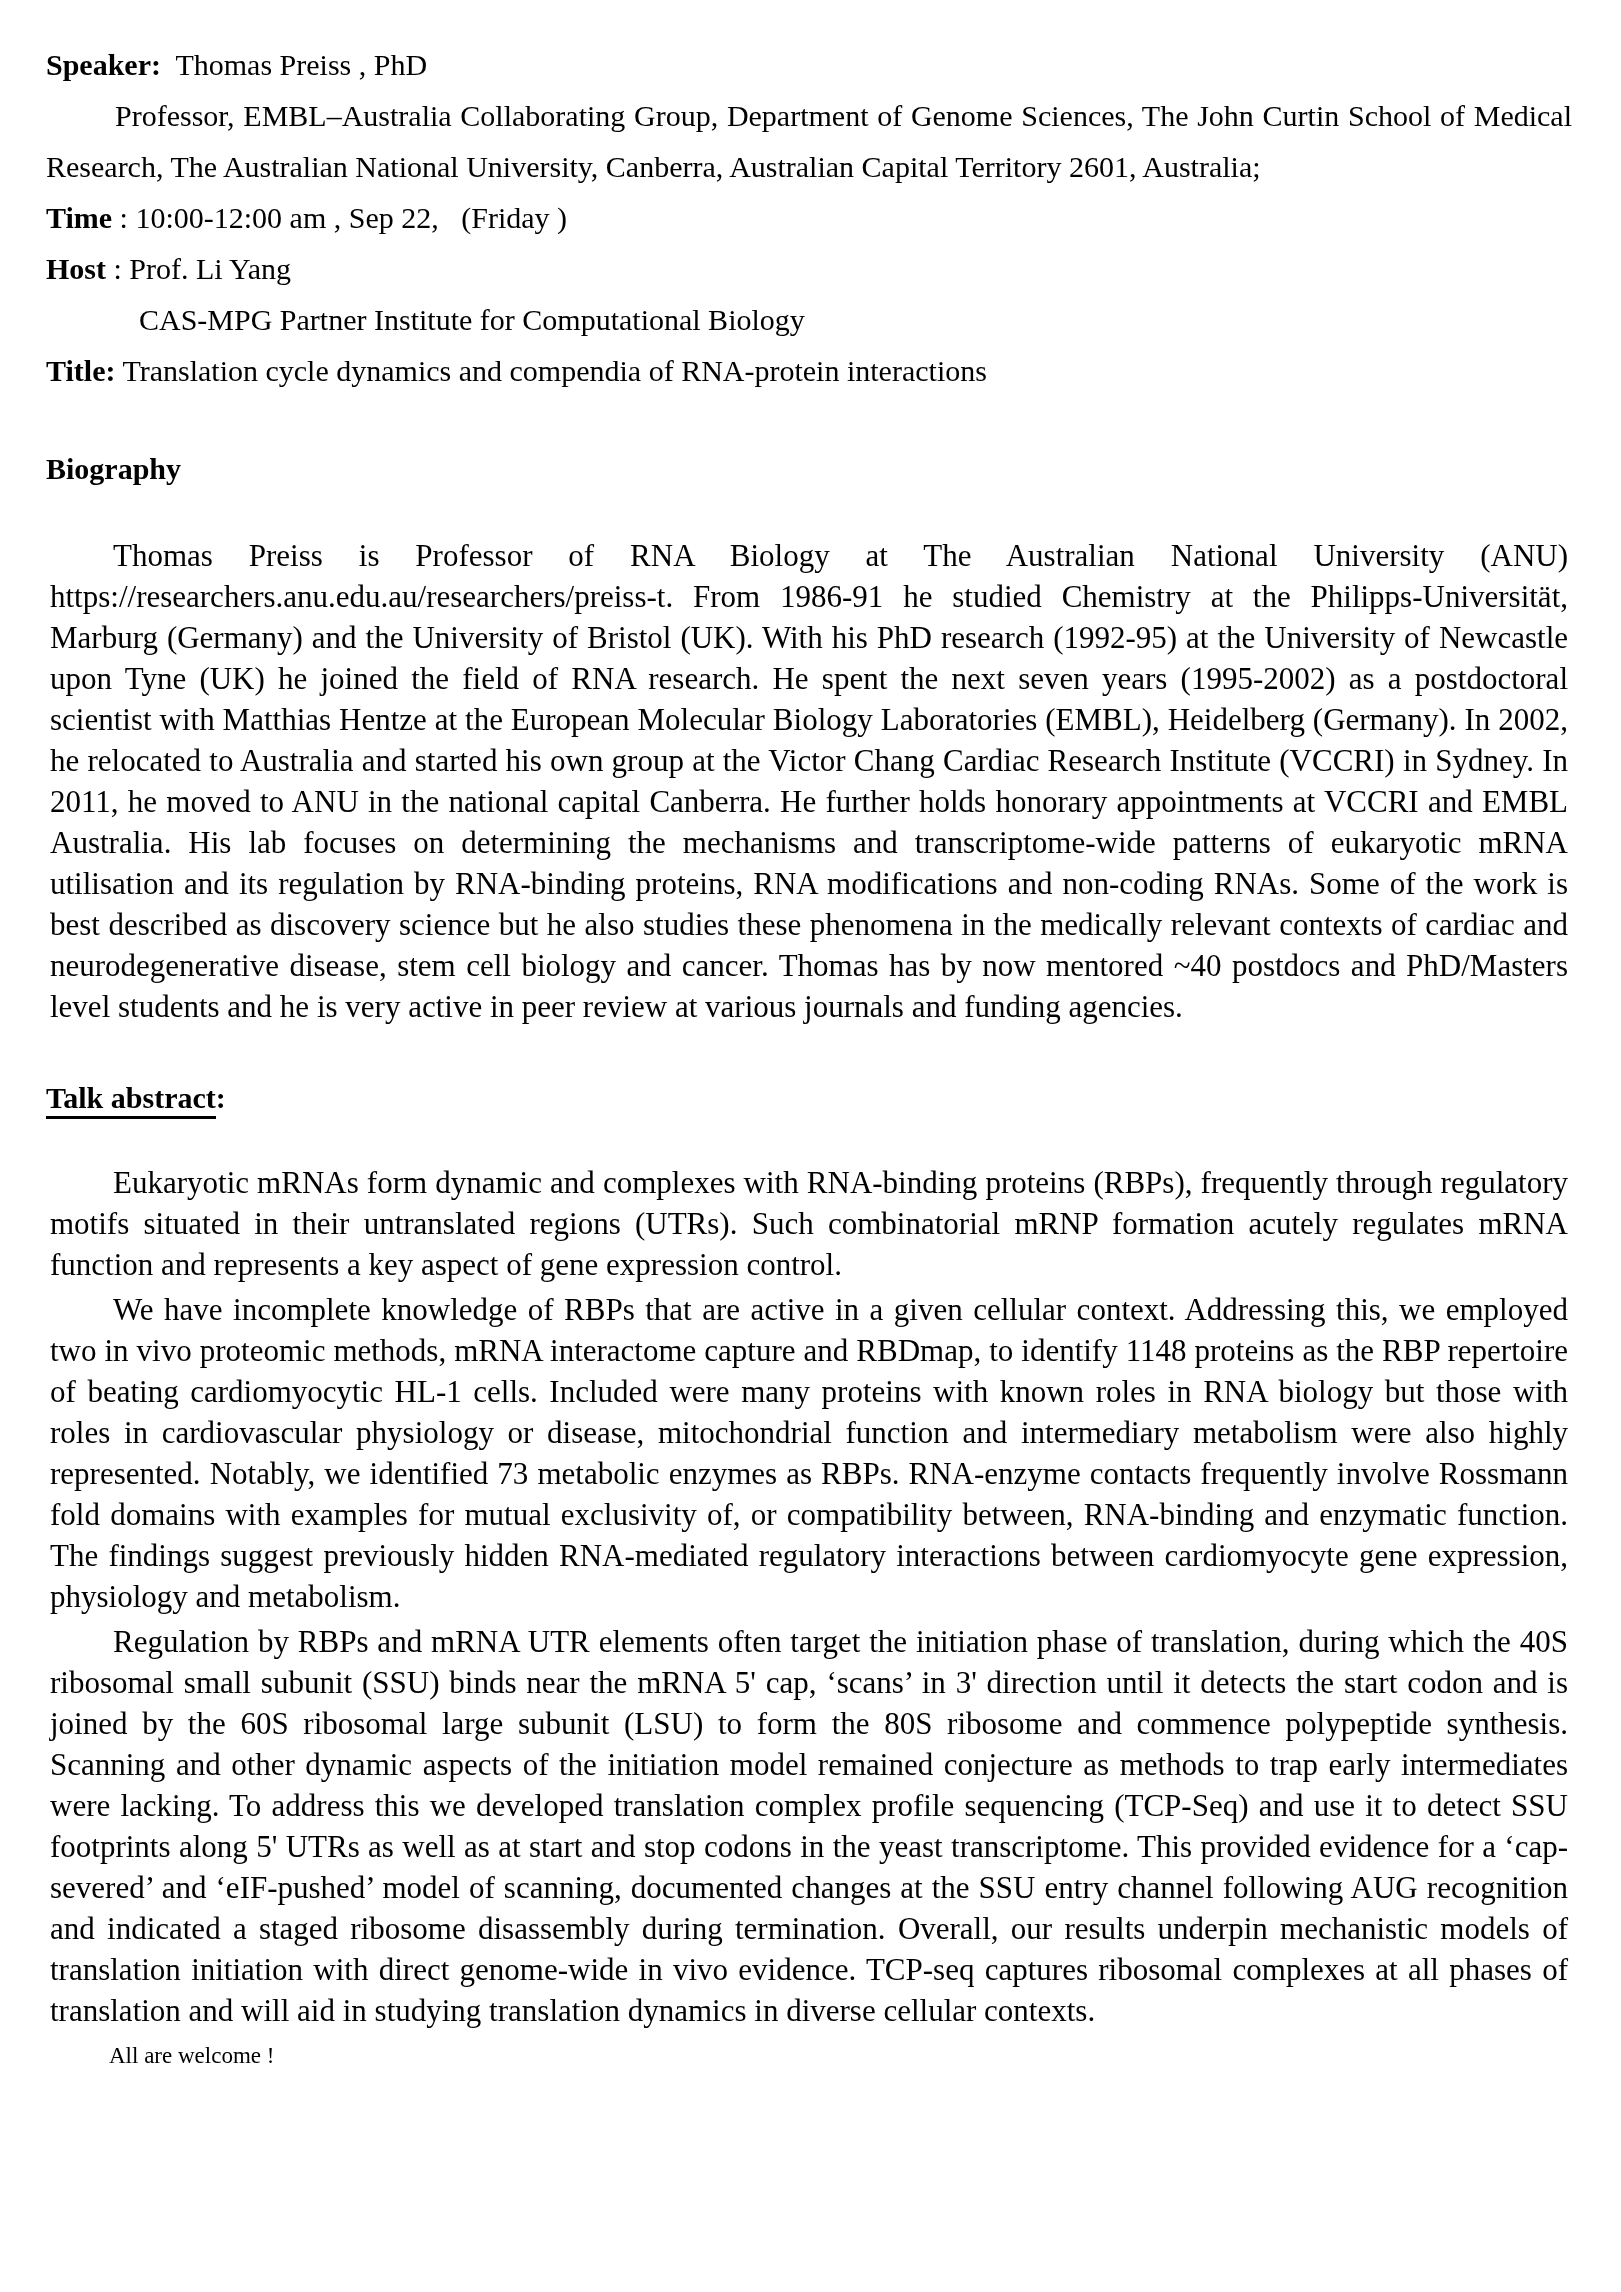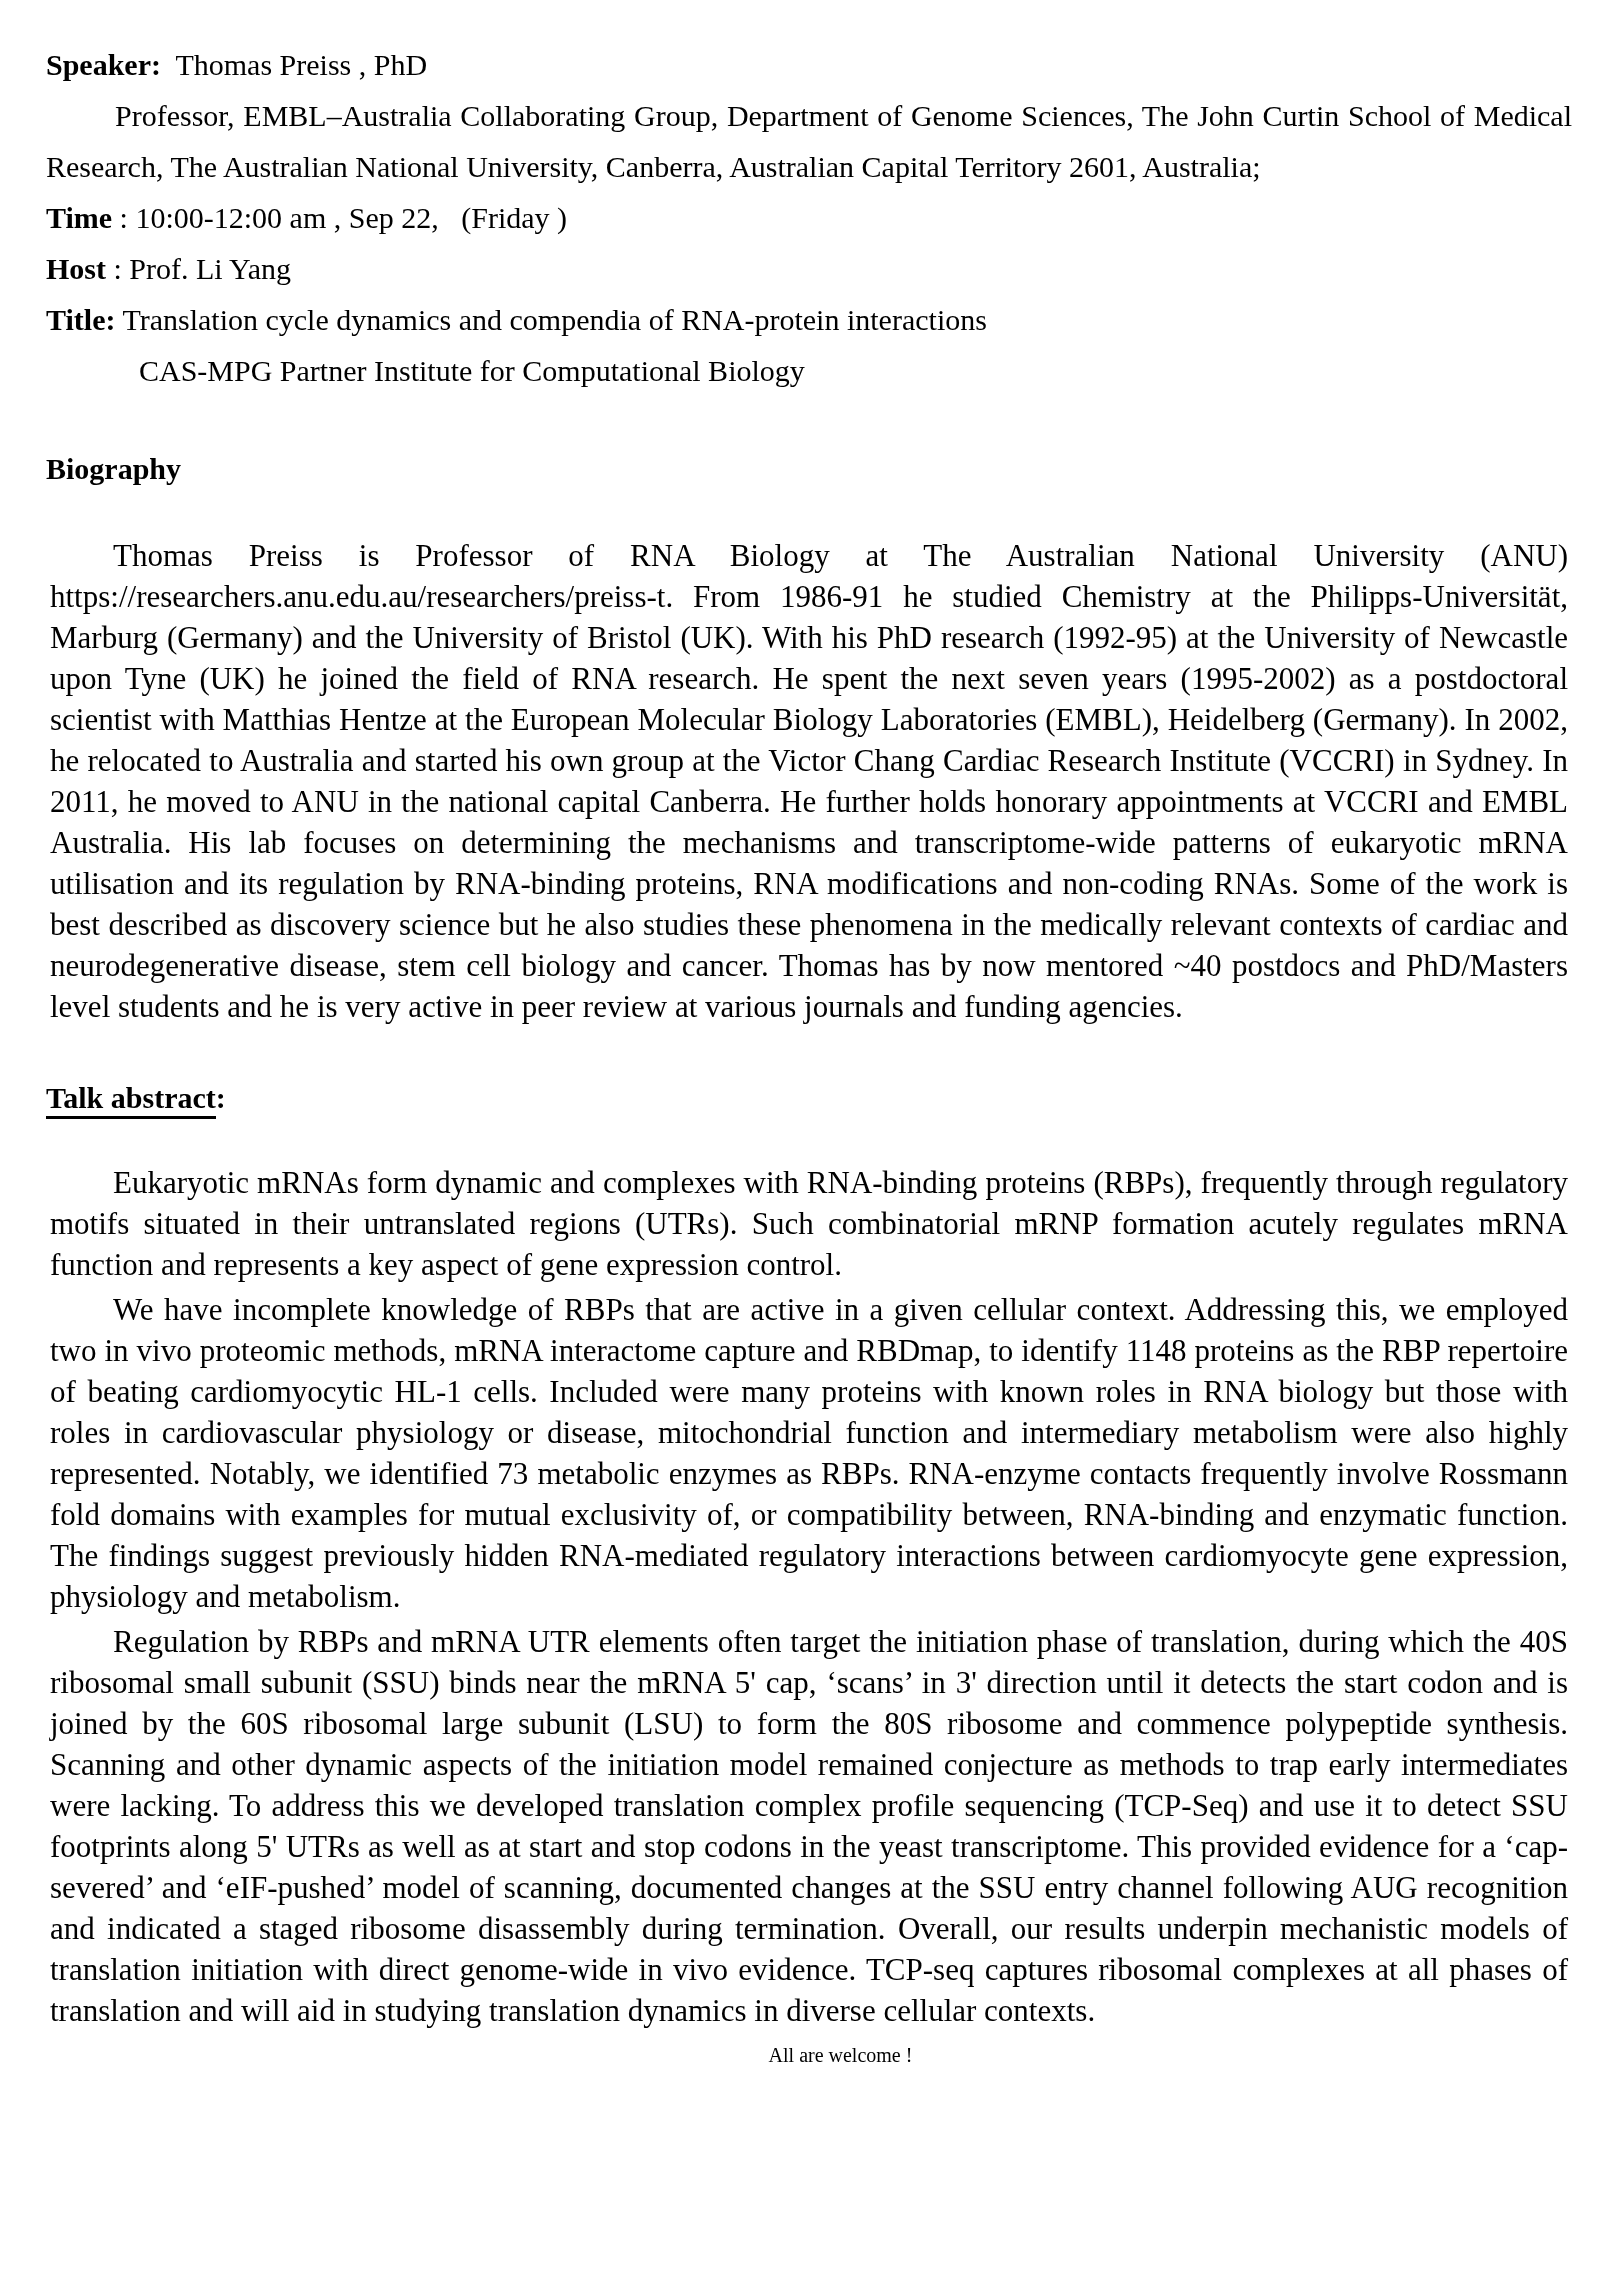--- a/index.html
+++ b/index.html
@@ -48,45 +48,44 @@
     margin: 4px;
     font-size: 31px;
     line-height: 41px;
     text-align: justify;
     text-indent: 63px;
   }
   .bio-para   { margin-top: 41px; }
   .first-abs  { margin-top: 39px; }
   .closing {
     margin: 0;
-    font-size: 20px;
+    font-size: 23px;
     line-height: 41px;
     text-indent: 63px;
-    text-align: center;
   }
 </style>
 </head>
 <body>
 
 <div class="page">
 
   <div>
     <p class="hline"><span class="lbl">Speaker:</span><span>  Thomas Preiss , PhD</span></p>
 
     <p class="hline aff">Professor, EMBL–Australia Collaborating Group, Department of Genome Sciences, The John Curtin School of Medical Research, The Australian National University, Canberra, Australian Capital Territory 2601, Australia;</p>
 
 
     <p class="hline"><span class="lbl">Time</span><span> : 10:00-12:00 am , Sep 22,   (Friday )</span></p>
 
 
     <p class="hline"><span class="lbl">Host</span><span> : Prof. Li Yang</span></p>
 
+    <p class="hline org-line">CAS-MPG Partner Institute for Computational Biology</p>
+
     <p class="hline"><span class="lbl">Title:</span><span> Translation cycle dynamics and compendia of RNA-protein interactions</span></p>
-
-    <p class="hline org-line">CAS-MPG Partner Institute for Computational Biology</p>
   </div>
 
   <p class="heading">Biography</p>
 
   <p class="para bio-para">Thomas Preiss is Professor of RNA Biology at The Australian National University (ANU) https://researchers.anu.edu.au/researchers/preiss-t. From 1986-91 he studied Chemistry at the Philipps-Universität, Marburg (Germany) and the University of Bristol (UK). With his PhD research (1992-95) at the University of Newcastle upon Tyne (UK) he joined the field of RNA research. He spent the next seven years (1995-2002) as a postdoctoral scientist with Matthias Hentze at the European Molecular Biology Laboratories (EMBL), Heidelberg (Germany). In 2002, he relocated to Australia and started his own group at the Victor Chang Cardiac Research Institute (VCCRI) in Sydney. In 2011, he moved to ANU in the national capital Canberra. He further holds honorary appointments at VCCRI and EMBL Australia. His lab focuses on determining the mechanisms and transcriptome-wide patterns of eukaryotic mRNA utilisation and its regulation by RNA-binding proteins, RNA modifications and non-coding RNAs. Some of the work is best described as discovery science but he also studies these phenomena in the medically relevant contexts of cardiac and neurodegenerative disease, stem cell biology and cancer. Thomas has by now mentored ~40 postdocs and PhD/Masters level students and he is very active in peer review at various journals and funding agencies.</p>
 
   <p class="heading ta-heading"><span class="underlined">Talk abstract</span><span>:</span></p>
 
   <p class="para first-abs">Eukaryotic mRNAs form dynamic and complexes with RNA-binding proteins (RBPs), frequently through regulatory motifs situated in their untranslated regions (UTRs). Such combinatorial mRNP formation acutely regulates mRNA function and represents a key aspect of gene expression control.</p>
   <p class="para">We have incomplete knowledge of RBPs that are active in a given cellular context. Addressing this, we employed two in vivo proteomic methods, mRNA interactome capture and RBDmap, to identify 1148 proteins as the RBP repertoire of beating cardiomyocytic HL-1 cells. Included were many proteins with known roles in RNA biology but those with roles in cardiovascular physiology or disease, mitochondrial function and intermediary metabolism were also highly represented. Notably, we identified 73 metabolic enzymes as RBPs. RNA-enzyme contacts frequently involve Rossmann fold domains with examples for mutual exclusivity of, or compatibility between, RNA-binding and enzymatic function. The findings suggest previously hidden RNA-mediated regulatory interactions between cardiomyocyte gene expression, physiology and metabolism.</p>

